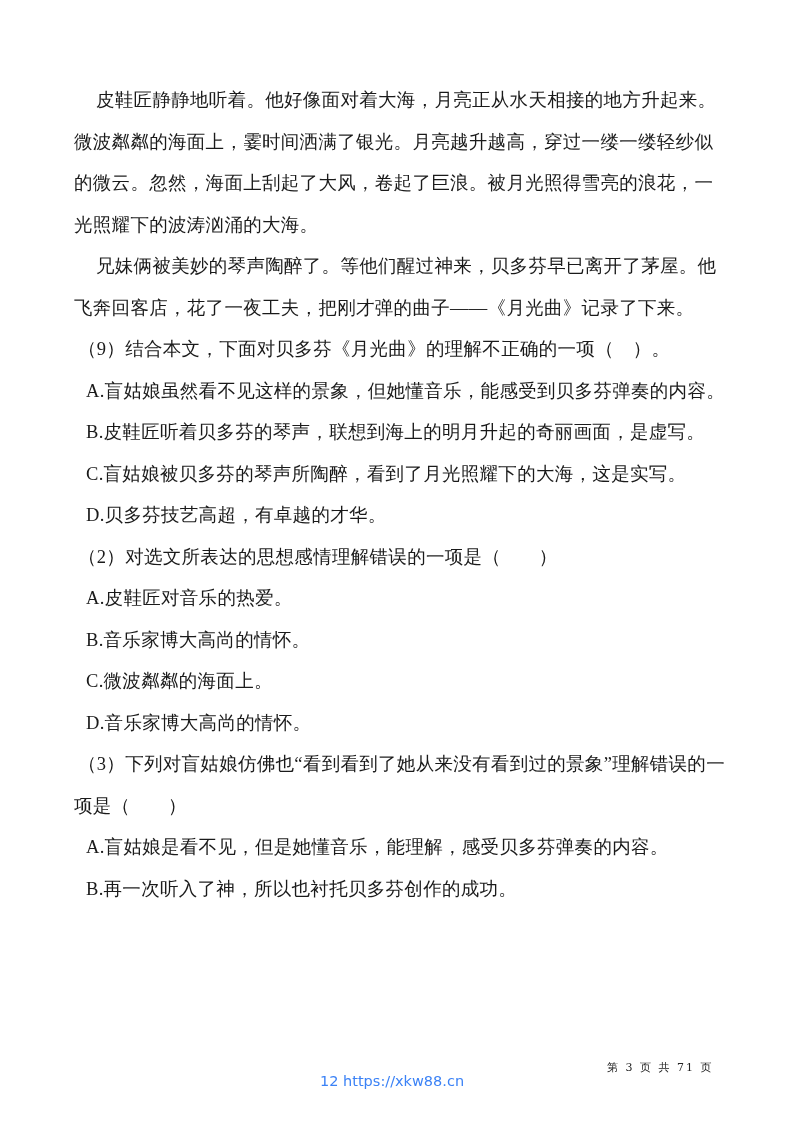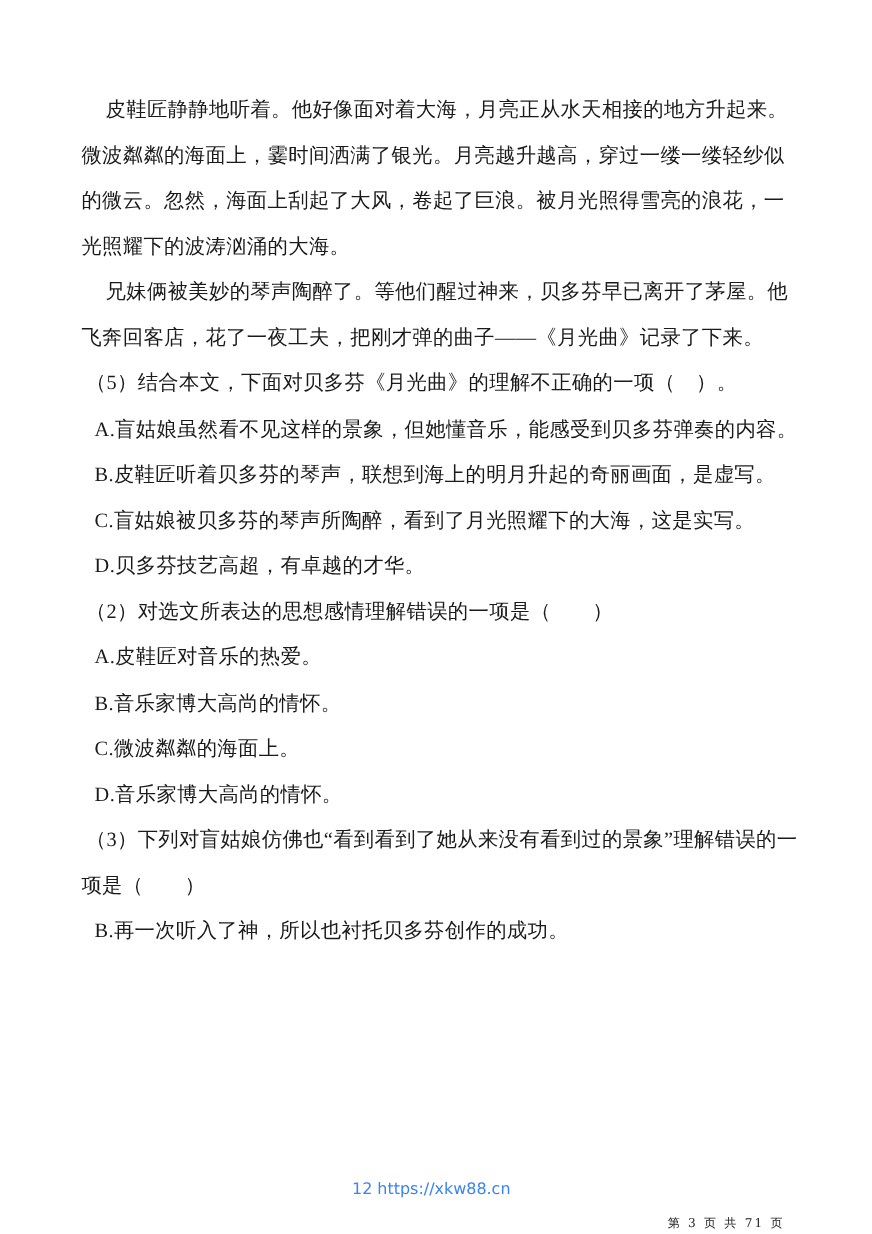--- a/index.html
+++ b/index.html
@@ -43,21 +43,20 @@
       padding-left: 4px;
     }
     .footer-page {
       position: absolute;
       left: 607px;
       top: 1060px;
       font-size: 11px;
       color: #222;
       letter-spacing: 2px;
       font-family: "DejaVu Serif", serif;
-      margin-top: 44px;
     }
     .footer-url {
       position: absolute;
       left: 320px;
       top: 1073px;
       font-size: 14.5px;
       color: #3b82f6;
       font-family: "DejaVu Sans", "Liberation Sans", sans-serif;
     }
   </style>
@@ -73,38 +72,39 @@
       <span class="line">的微云。忽然，海面上刮起了大风，卷起了巨浪。被月光照得雪亮的浪花，一</span>
       <span class="line">光照耀下的波涛汹涌的大海。</span>
     </div>
 
     <div>
       <span class="line" style="padding-left:22px">兄妹俩被美妙的琴声陶醉了。等他们醒过神来，贝多芬早已离开了茅屋。他</span>
       <span class="line">飞奔回客店，花了一夜工夫，把刚才弹的曲子——《月光曲》记录了下来。</span>
     </div>
 
     <div>
-      <span class="line q">（5）结合本文，下面对贝多芬《月光曲》的理解不正确的一项（　）。</span>
+      <span class="line q">（9）结合本文，下面对贝多芬《月光曲》的理解不正确的一项（　）。</span>
       <span class="line opt">A.盲姑娘虽然看不见这样的景象，但她懂音乐，能感受到贝多芬弹奏的内容。</span>
       <span class="line opt">B.皮鞋匠听着贝多芬的琴声，联想到海上的明月升起的奇丽画面，是虚写。</span>
       <span class="line opt">C.盲姑娘被贝多芬的琴声所陶醉，看到了月光照耀下的大海，这是实写。</span>
       <span class="line opt">D.贝多芬技艺高超，有卓越的才华。</span>
     </div>
 
     <div>
       <span class="line q">（2）对选文所表达的思想感情理解错误的一项是（　　）</span>
       <span class="line opt">A.皮鞋匠对音乐的热爱。</span>
       <span class="line opt">B.音乐家博大高尚的情怀。</span>
       <span class="line opt">C.微波粼粼的海面上。</span>
       <span class="line opt">D.音乐家博大高尚的情怀。</span>
     </div>
 
     <div>
       <span class="line q">（3）下列对盲姑娘仿佛也“看到看到了她从来没有看到过的景象”理解错误的一</span>
       <span class="line">项是（　　）</span>
+      <span class="line opt">A.盲姑娘是看不见，但是她懂音乐，能理解，感受贝多芬弹奏的内容。</span>
       <span class="line opt">B.再一次听入了神，所以也衬托贝多芬创作的成功。</span>
     </div>
 
   </div>
 
   <div class="footer-page">第 3 页 共 71 页</div>
   <div class="footer-url">12 https://xkw88.cn</div>
 </div>
 
 </body></html>

